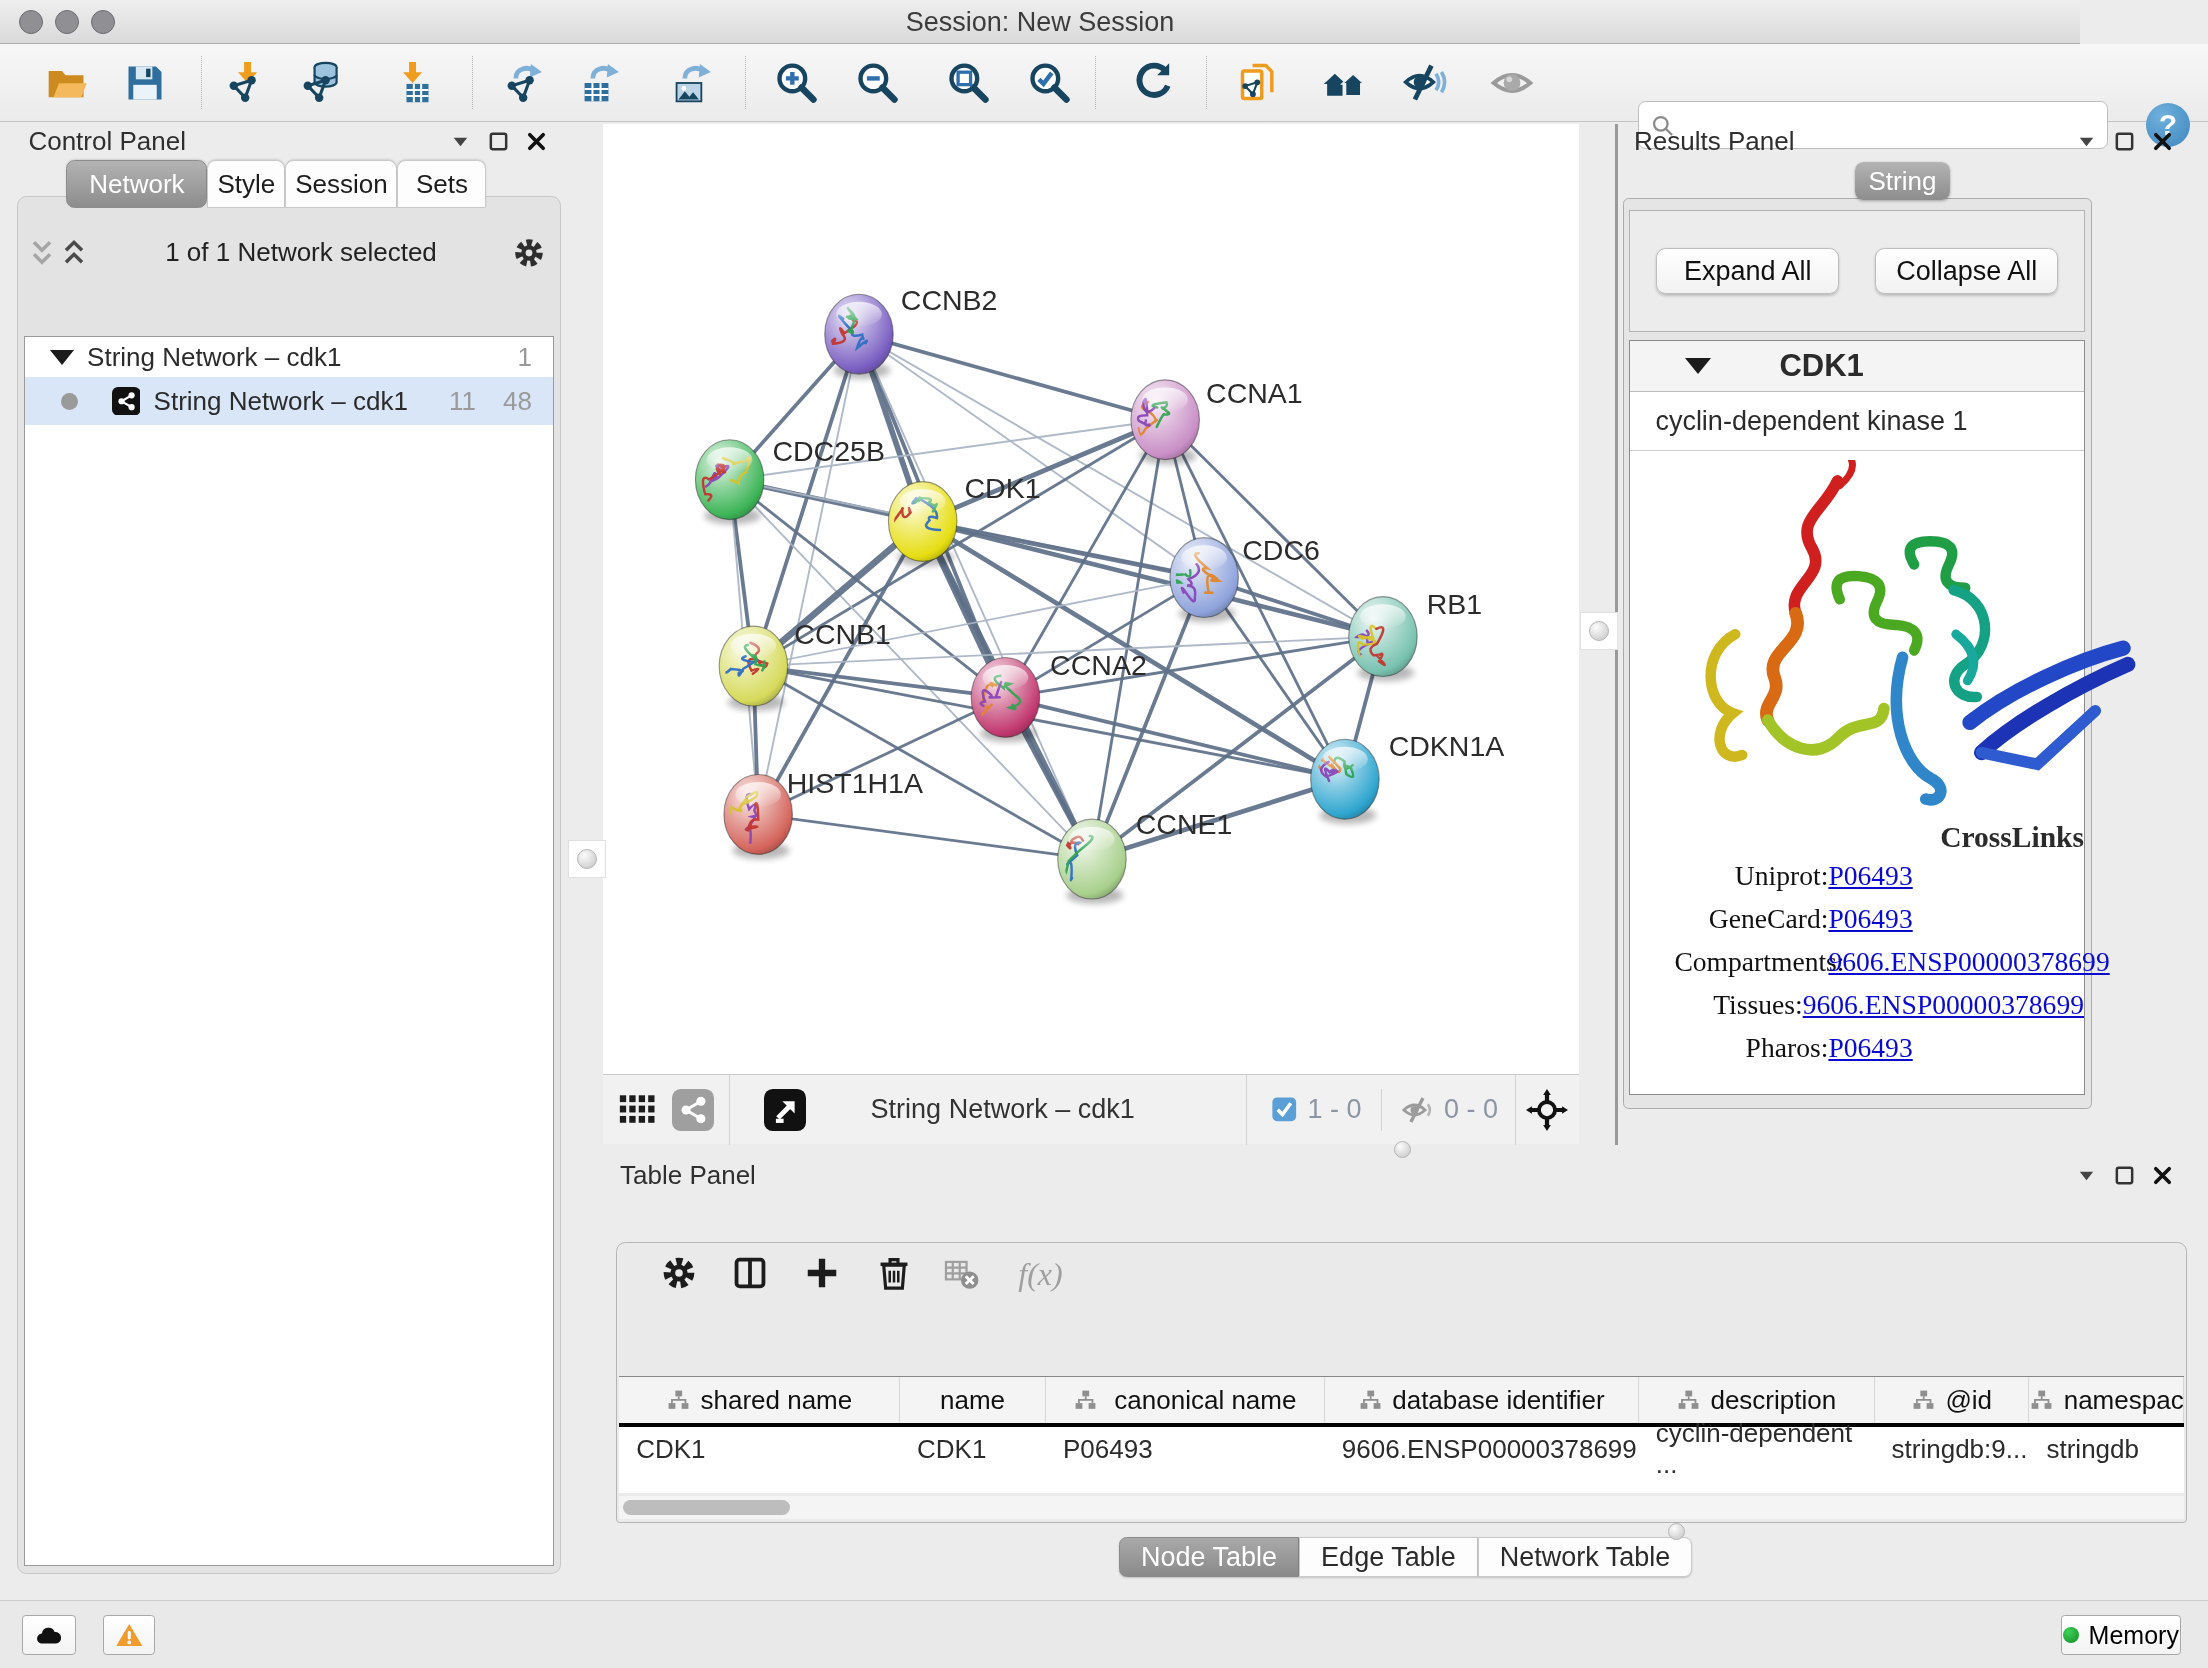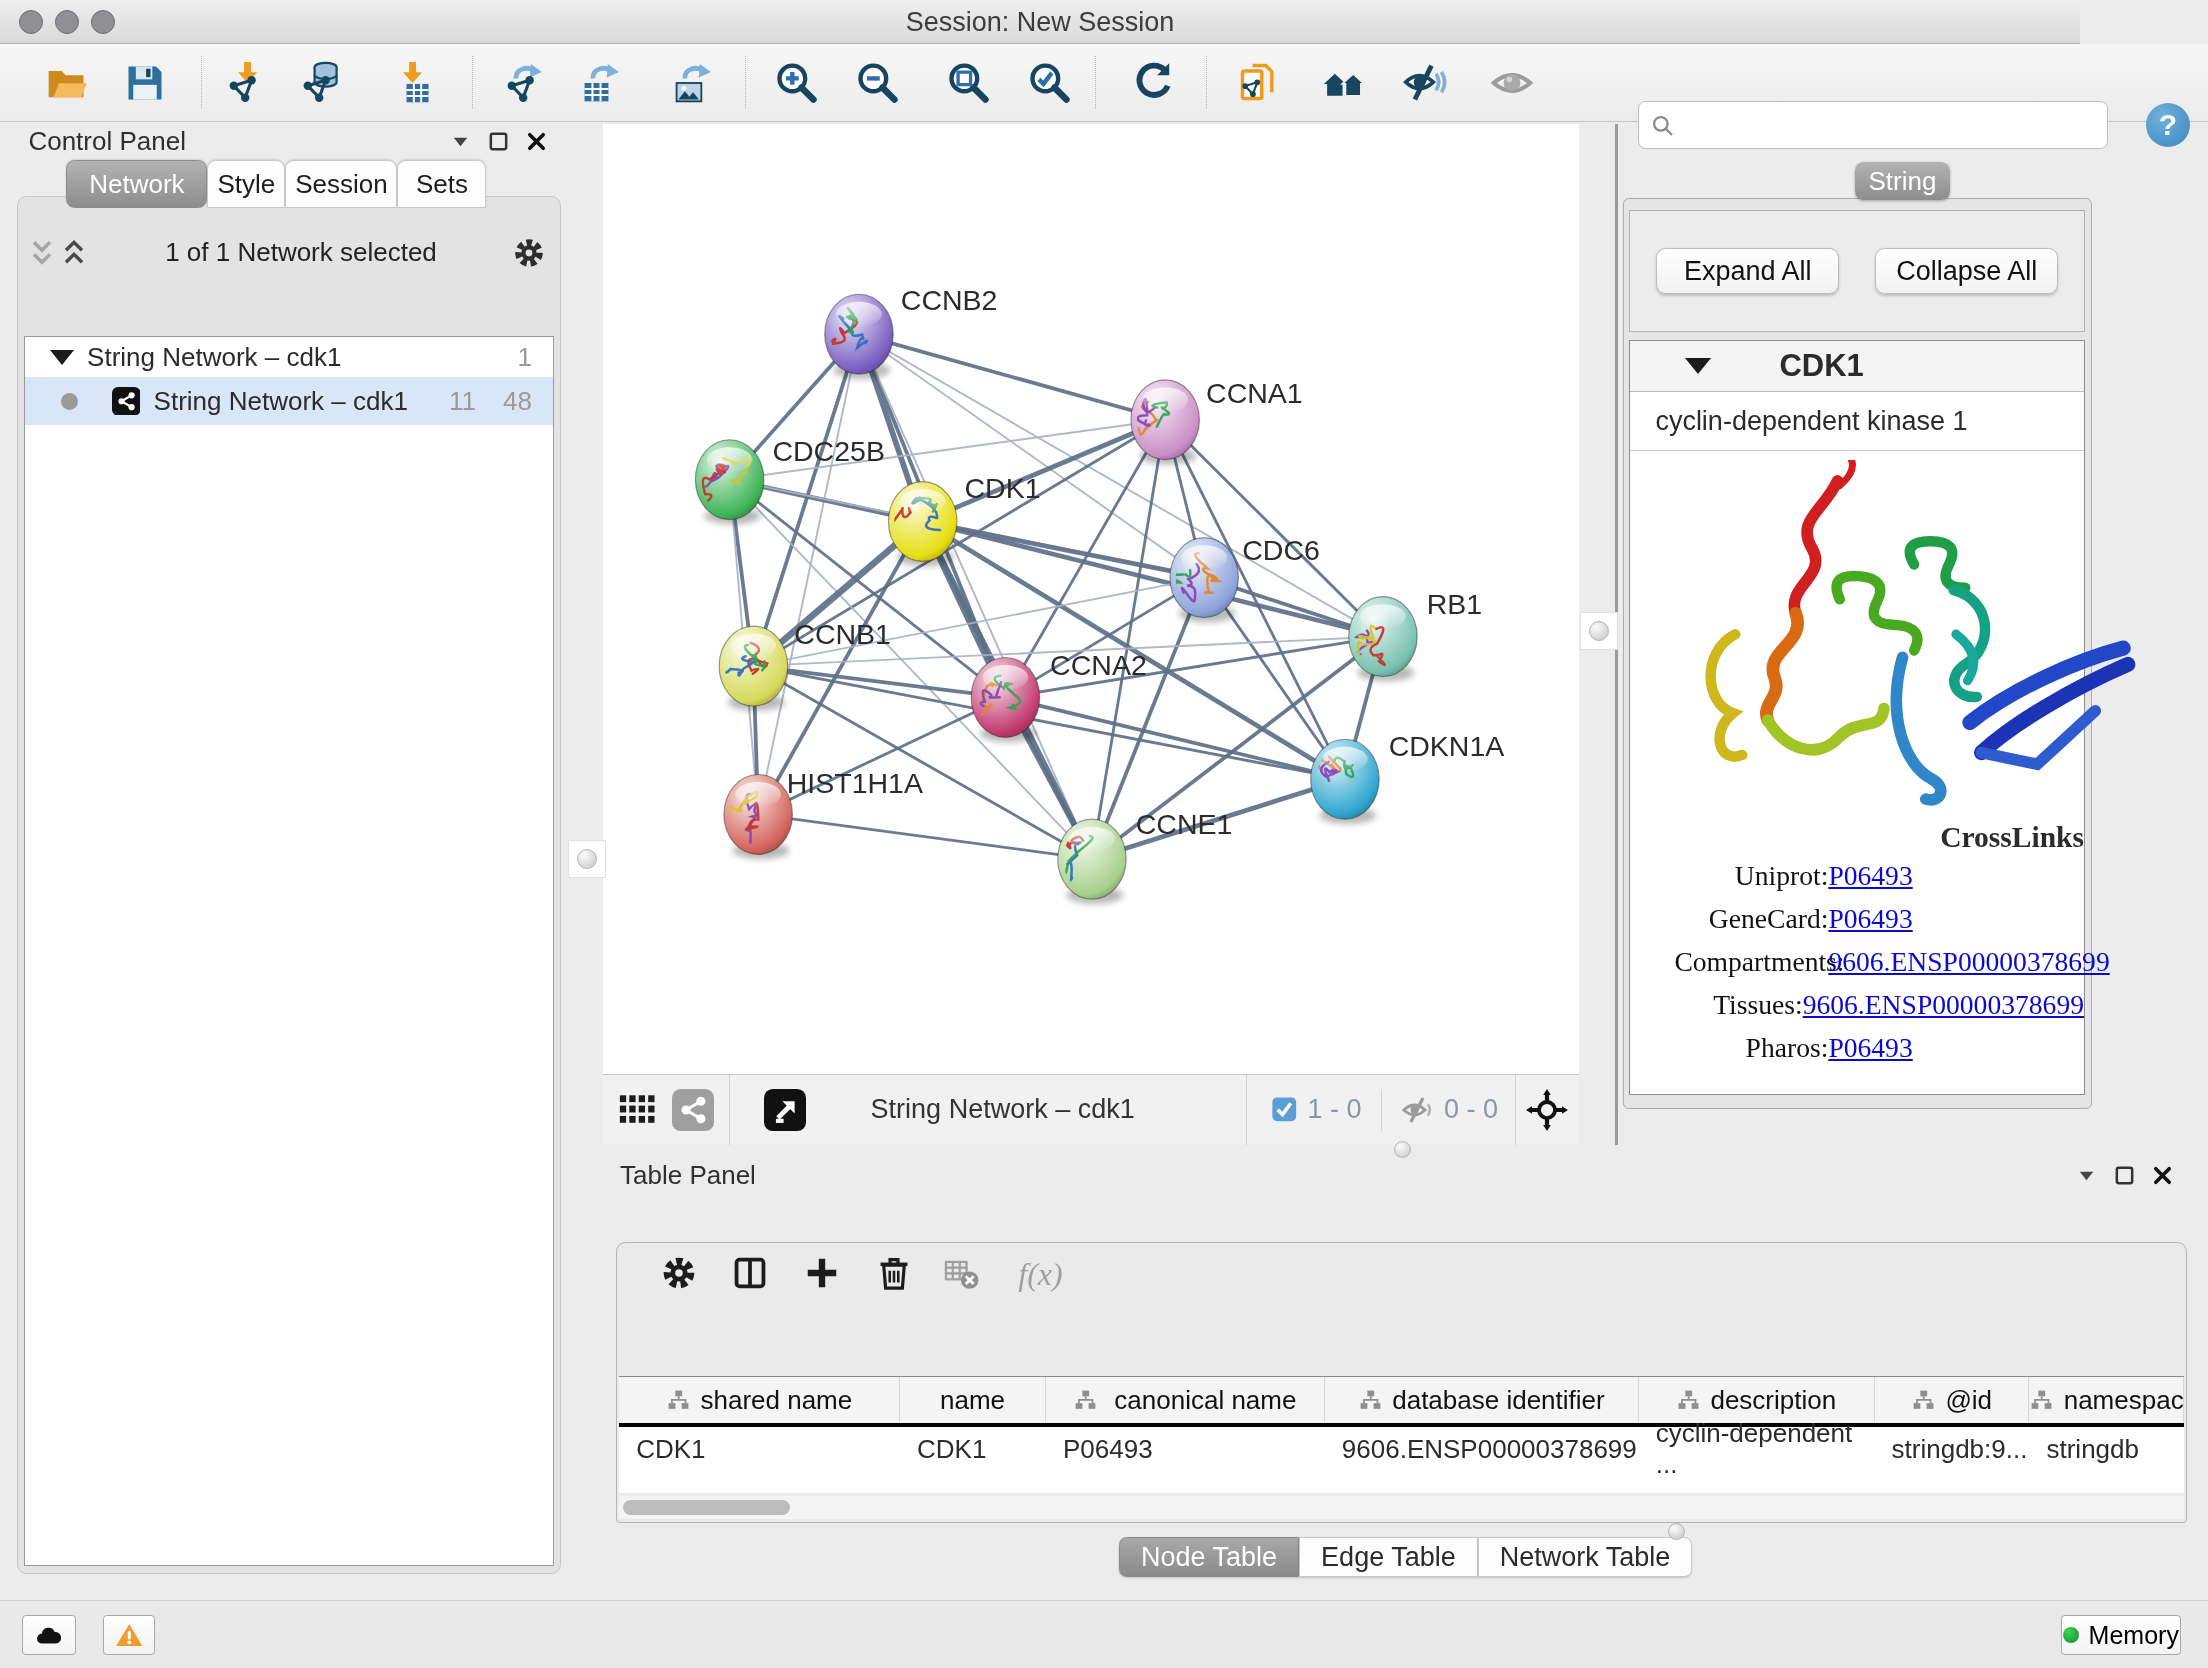--- a/index.html
+++ b/index.html
@@ -679,20 +679,34 @@
   <span class="nb-sep" style="margin-left:17px"></span>
   <span class="nb-icon" style="margin:0 11.4px 0 9.5px"><svg viewBox="0 0 24 24">
         <circle cx="12" cy="12" r="4.6" fill="none" stroke="#111" stroke-width="2.2"></circle>
         <path d="M12 3v4M12 17v4M3 12h4M17 12h4" stroke="#111" stroke-width="2.4"></path>
         <path d="M12 0l2.2 3.4h-4.4zM12 24l2.2-3.4h-4.4zM0 12l3.4-2.2v4.4zM24 12l-3.4-2.2v4.4z" fill="#111"></path>
       </svg></span>
 </div>
 
 <div class="rp-edge"></div>
 <div class="results-panel">
+  <div class="panel-head">
+    <span class="panel-title">Results Panel</span>
+    <span class="panel-icons">
+      <span><svg viewBox="0 0 24 24">
+            <path d="M5 8h14l-7 9z" fill="#444"></path>
+          </svg></span>
+      <span><svg viewBox="0 0 24 24">
+            <rect x="4" y="4" width="16" height="16" rx="2" fill="none" stroke="#333" stroke-width="2.6"></rect>
+          </svg></span>
+      <span><svg viewBox="0 0 24 24">
+            <path d="M5 5l14 14M19 5L5 19" stroke="#111" stroke-width="3.8" stroke-linecap="round"></path>
+          </svg></span>
+    </span>
+  </div>
   <div class="rp-tab">String</div>
   <div class="rp-pane">
     <div class="rp-expand">
       <button class="rp-btn">Expand All</button>
       <button class="rp-btn">Collapse All</button>
     </div>
     <div class="rp-entry">
       <div class="entry-head">
         <span class="tri"></span>
         <span class="nm">CDK1</span>

